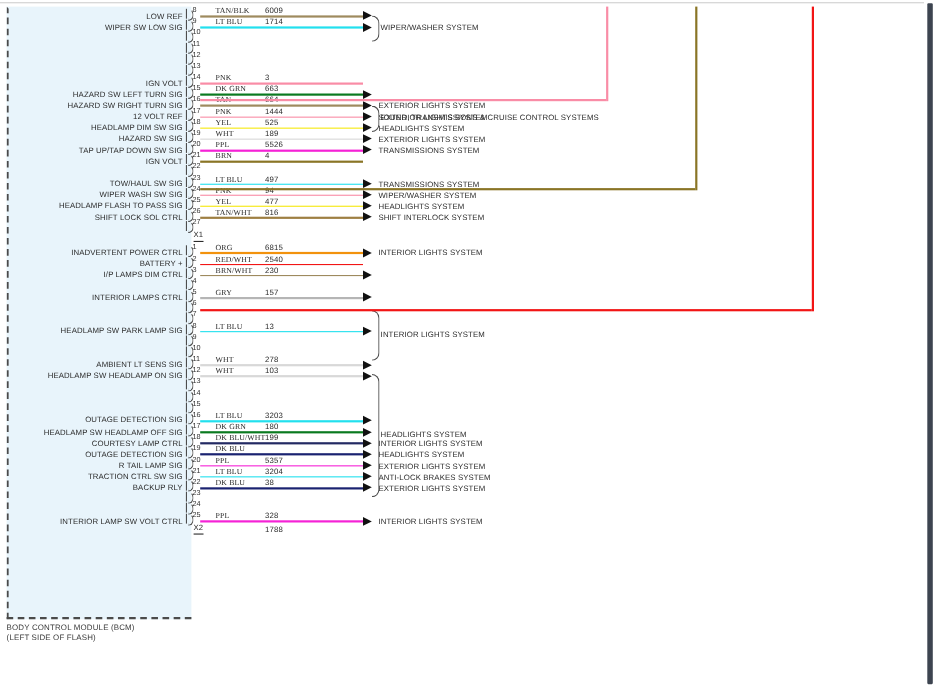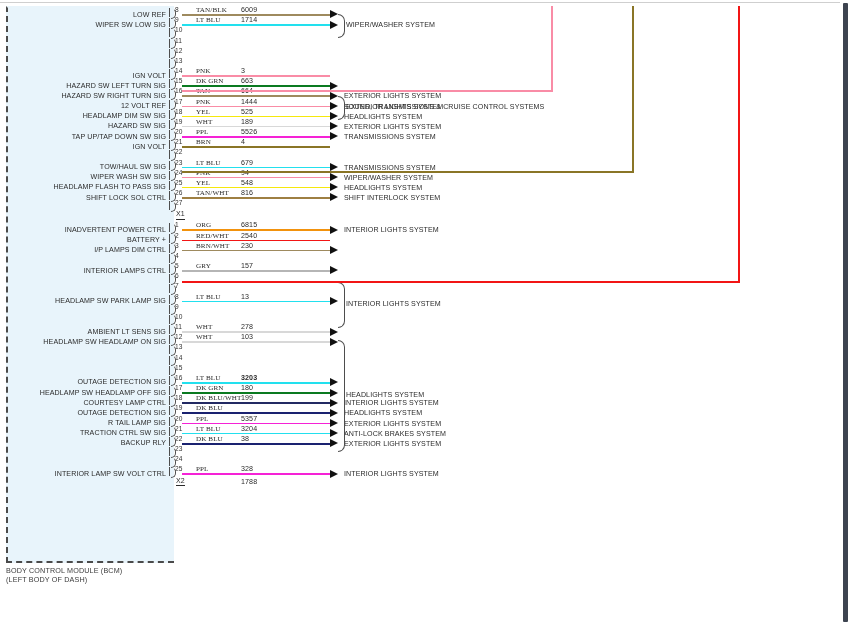--- a/index.html
+++ b/index.html
@@ -63,21 +63,21 @@
 </style>
 </head>
 <body>
 
 <div id="stage">
 
   <div class="top-rule"></div>
 
   <div class="module-box"></div>
   <div class="module-caption">BODY CONTROL MODULE (BCM)
-(LEFT BODY OF DASH)</div>
+(LEFT SIDE OF FLASH)</div>
 
   <div id="wires-layer">
       <div class="pinnum" style="left: 175px; top: 6px;">8</div>
       <div class="signame" style="top: 10.5px; right: 685px; left: auto;">LOW REF</div>
       <div class="wcolor" style="left: 196px; top: 6px;">TAN/BLK</div>
       <div class="wnum" style="left: 241px; top: 6px;">6009</div>
       <div class="wire" style="left: 182px; top: 14px; width: 148px; background: rgb(158, 138, 94);"></div>
       <div class="arrow" style="left: 330px; top: 10.4px;"></div>
       <div class="pinnum" style="left: 175px; top: 16.17px;">9</div>
       <div class="signame" style="top: 20.67px; right: 685px; left: auto;">WIPER SW LOW SIG</div>
@@ -137,35 +137,35 @@
       <div class="dest" style="left: 344px; top: 133.04px;">TRANSMISSIONS SYSTEM</div>
       <div class="pinnum" style="left: 175px; top: 138.21px;">21</div>
       <div class="signame" style="top: 142.71px; right: 685px; left: auto;">IGN VOLT</div>
       <div class="wcolor" style="left: 196px; top: 138.21px;">BRN</div>
       <div class="wnum" style="left: 241px; top: 138.21px;">4</div>
       <div class="wire" style="left: 182px; top: 146.21px; width: 148px; background: rgb(138, 117, 38);"></div>
       <div class="pinnum" style="left: 175px; top: 148.38px;">22</div>
       <div class="pinnum" style="left: 175px; top: 158.55px;">23</div>
       <div class="signame" style="top: 163.05px; right: 685px; left: auto;">TOW/HAUL SW SIG</div>
       <div class="wcolor" style="left: 196px; top: 158.55px;">LT BLU</div>
-      <div class="wnum" style="left: 241px; top: 158.55px;">679</div>
+      <div class="wnum" style="left: 241px; top: 158.55px;">497</div>
       <div class="wire" style="left: 182px; top: 166.55px; width: 148px; background: rgb(34, 224, 238);"></div>
       <div class="arrow" style="left: 330px; top: 162.95px;"></div>
       <div class="dest" style="left: 344px; top: 163.55px;">TRANSMISSIONS SYSTEM</div>
       <div class="pinnum" style="left: 175px; top: 168.72px;">24</div>
       <div class="signame" style="top: 173.22px; right: 685px; left: auto;">WIPER WASH SW SIG</div>
       <div class="wcolor" style="left: 196px; top: 168.72px;">PNK</div>
       <div class="wnum" style="left: 241px; top: 168.72px;">94</div>
       <div class="wire" style="left: 182px; top: 176.72px; width: 148px; background: rgb(249, 140, 166);"></div>
       <div class="arrow" style="left: 330px; top: 173.12px;"></div>
       <div class="dest" style="left: 344px; top: 173.72px;">WIPER/WASHER SYSTEM</div>
       <div class="pinnum" style="left: 175px; top: 178.89px;">25</div>
       <div class="signame" style="top: 183.39px; right: 685px; left: auto;">HEADLAMP FLASH TO PASS SIG</div>
       <div class="wcolor" style="left: 196px; top: 178.89px;">YEL</div>
-      <div class="wnum" style="left: 241px; top: 178.89px;">548</div>
+      <div class="wnum" style="left: 241px; top: 178.89px;">477</div>
       <div class="wire" style="left: 182px; top: 186.89px; width: 148px; background: rgb(245, 232, 12);"></div>
       <div class="arrow" style="left: 330px; top: 183.29px;"></div>
       <div class="dest" style="left: 344px; top: 183.89px;">HEADLIGHTS SYSTEM</div>
       <div class="pinnum" style="left: 175px; top: 189.06px;">26</div>
       <div class="signame" style="top: 193.56px; right: 685px; left: auto;">SHIFT LOCK SOL CTRL</div>
       <div class="wcolor" style="left: 196px; top: 189.06px;">TAN/WHT</div>
       <div class="wnum" style="left: 241px; top: 189.06px;">816</div>
       <div class="wire" style="left: 182px; top: 197.06px; width: 148px; background: rgb(158, 127, 66);"></div>
       <div class="arrow" style="left: 330px; top: 193.46px;"></div>
       <div class="dest" style="left: 344px; top: 194.06px;">SHIFT INTERLOCK SYSTEM</div>
@@ -217,21 +217,21 @@
       <div class="wcolor" style="left: 196px; top: 333.27px;">WHT</div>
       <div class="wnum" style="left: 241px; top: 333.27px;">103</div>
       <div class="wire" style="left: 182px; top: 341.27px; width: 148px; background: rgb(216, 216, 216);"></div>
       <div class="arrow" style="left: 330px; top: 337.67px;"></div>
       <div class="pinnum" style="left: 175px; top: 343.44px;">13</div>
       <div class="pinnum" style="left: 175px; top: 353.61px;">14</div>
       <div class="pinnum" style="left: 175px; top: 363.78px;">15</div>
       <div class="pinnum" style="left: 175px; top: 373.95px;">16</div>
       <div class="signame" style="top: 378.45px; right: 685px; left: auto;">OUTAGE DETECTION SIG</div>
       <div class="wcolor" style="left: 196px; top: 373.95px;">LT BLU</div>
-      <div class="wnum" style="left: 241px; top: 373.95px; font-weight: bold;">3203</div>
+      <div class="wnum" style="left: 241px; top: 373.95px;">3203</div>
       <div class="wire" style="left: 182px; top: 381.95px; width: 148px; background: rgb(34, 224, 238);"></div>
       <div class="arrow" style="left: 330px; top: 378.35px;"></div>
       <div class="pinnum" style="left: 175px; top: 384.12px;">17</div>
       <div class="signame" style="top: 388.62px; right: 685px; left: auto;">HEADLAMP SW HEADLAMP OFF SIG</div>
       <div class="wcolor" style="left: 196px; top: 384.12px;">DK GRN</div>
       <div class="wnum" style="left: 241px; top: 384.12px;">180</div>
       <div class="wire" style="left: 182px; top: 392.12px; width: 148px; background: rgb(10, 122, 32);"></div>
       <div class="arrow" style="left: 330px; top: 388.52px;"></div>
       <div class="pinnum" style="left: 175px; top: 394.29px;">18</div>
       <div class="signame" style="top: 398.79px; right: 685px; left: auto;">COURTESY LAMP CTRL</div>

